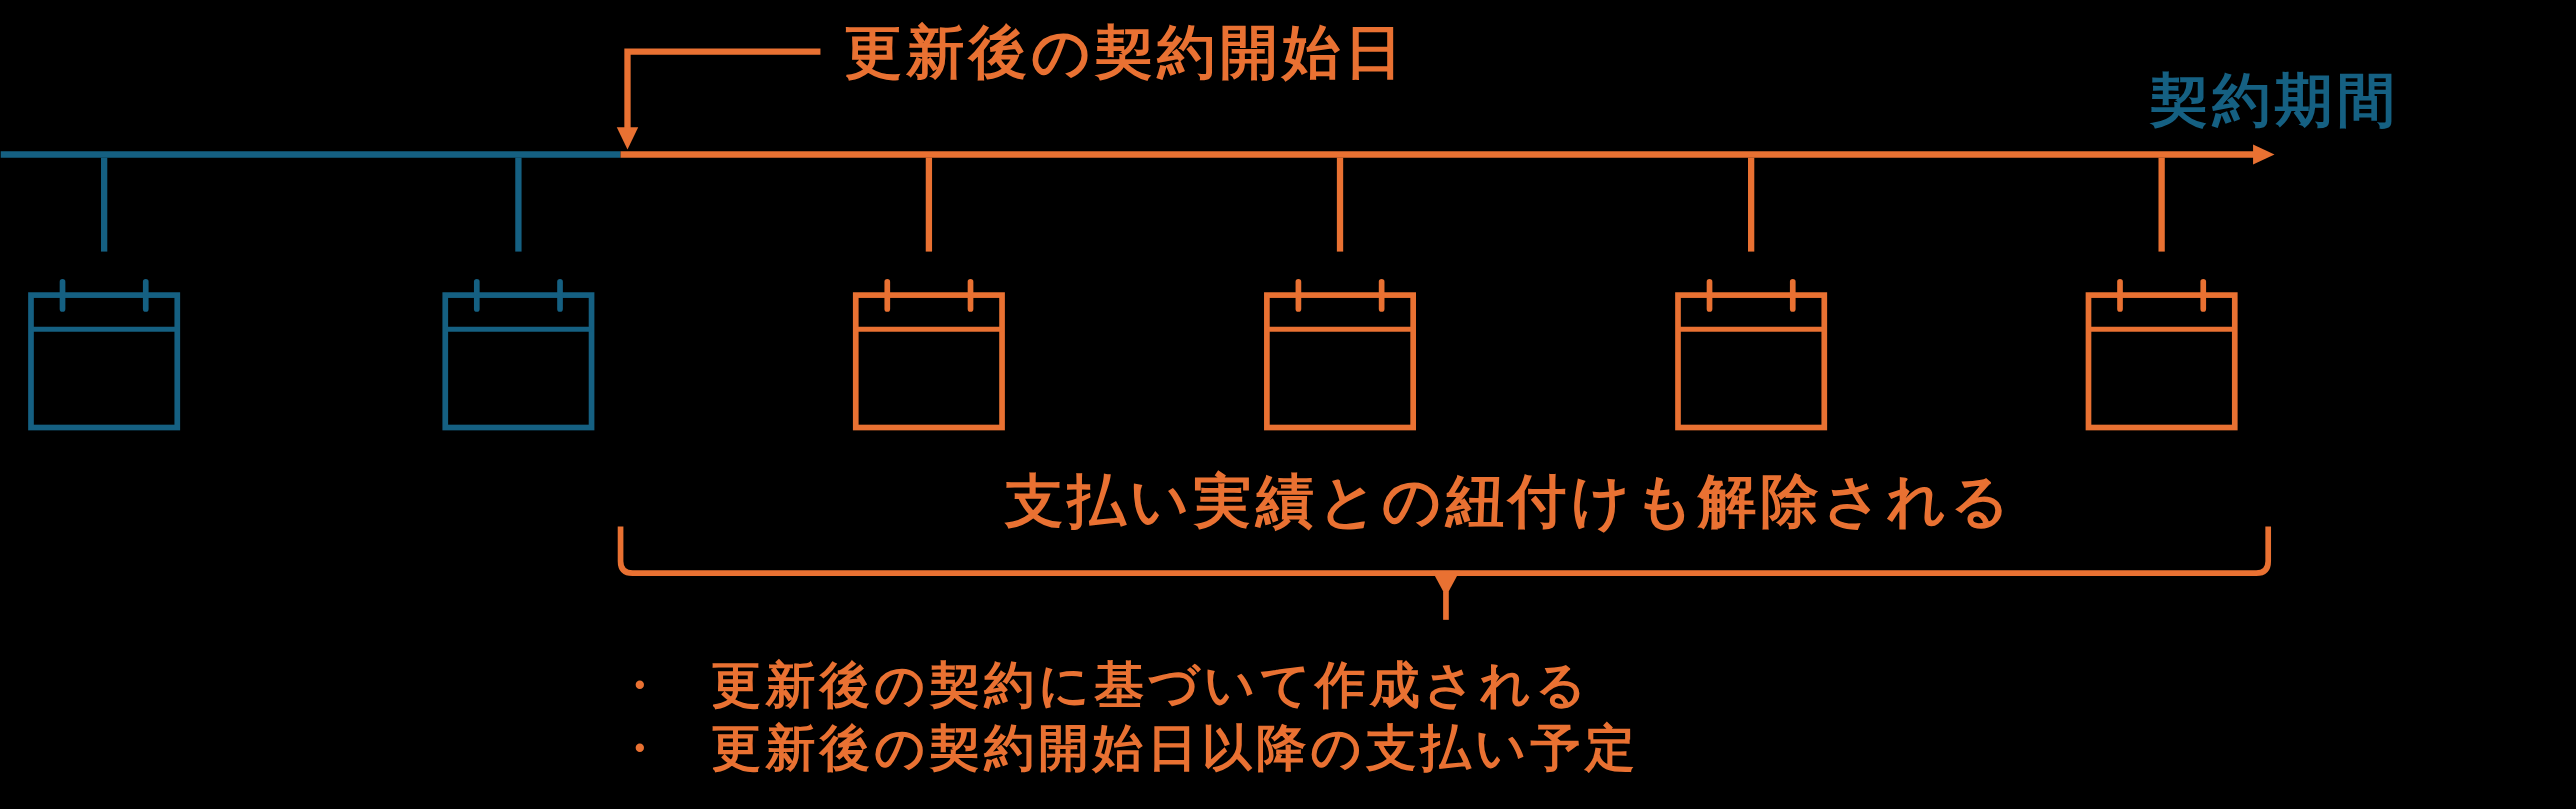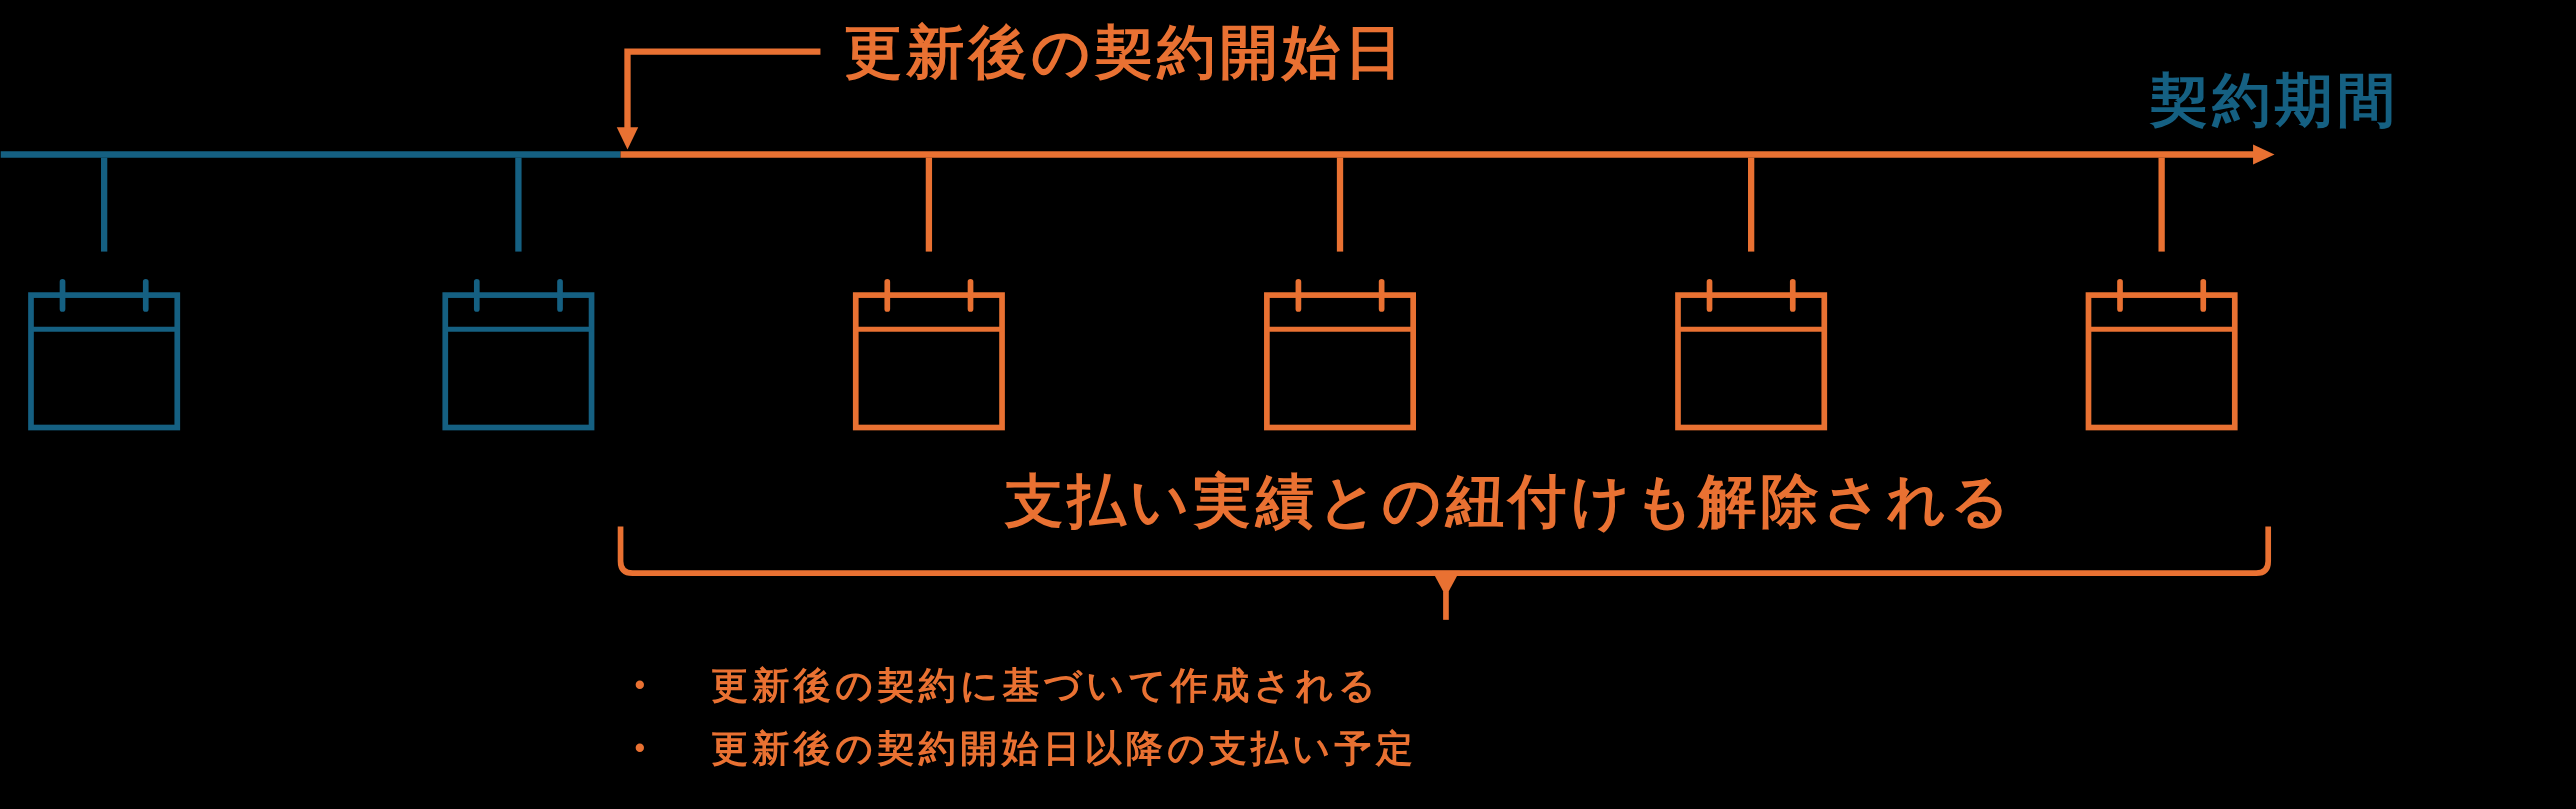--- a/index.html
+++ b/index.html
@@ -39,21 +39,21 @@
     font-weight:700;
   }
   .bullet-row .marker{
     display:inline-block;
     width:80px;
     font-size:29px;
     line-height:47px;
     text-indent:3.8px;
   }
   .bullet-row .btxt{
-    font-size:37px;
+    font-size:50px;
     line-height:47px;
     letter-spacing:4.4px;
     white-space:nowrap;
   }
   #bullet-row-0{top:662px;}
   #bullet-row-1{top:725px;}
 </style>
 </head>
 <body>
 

